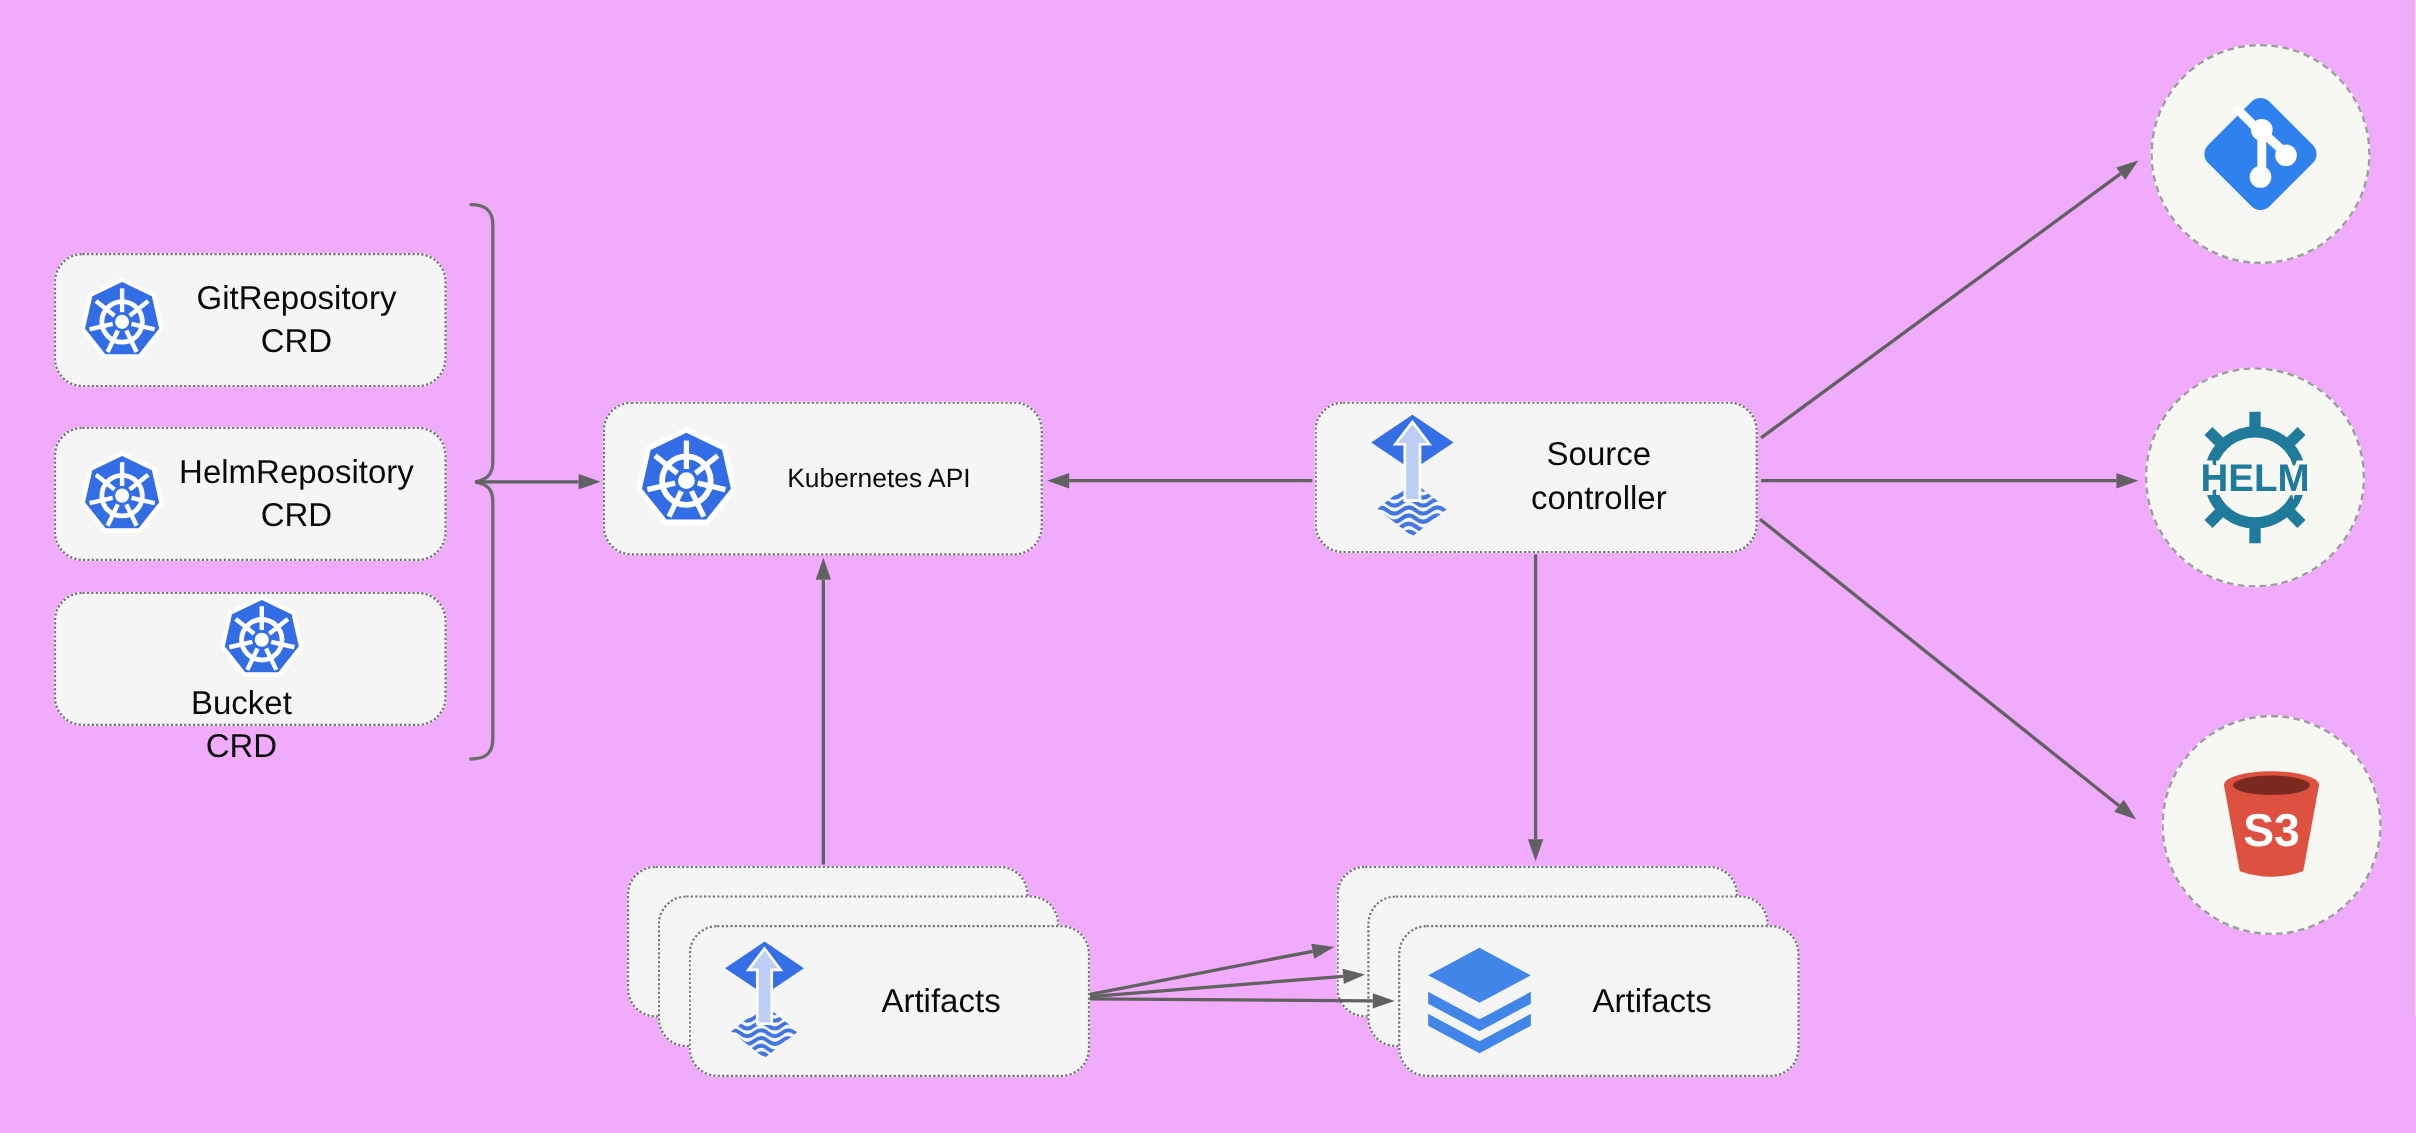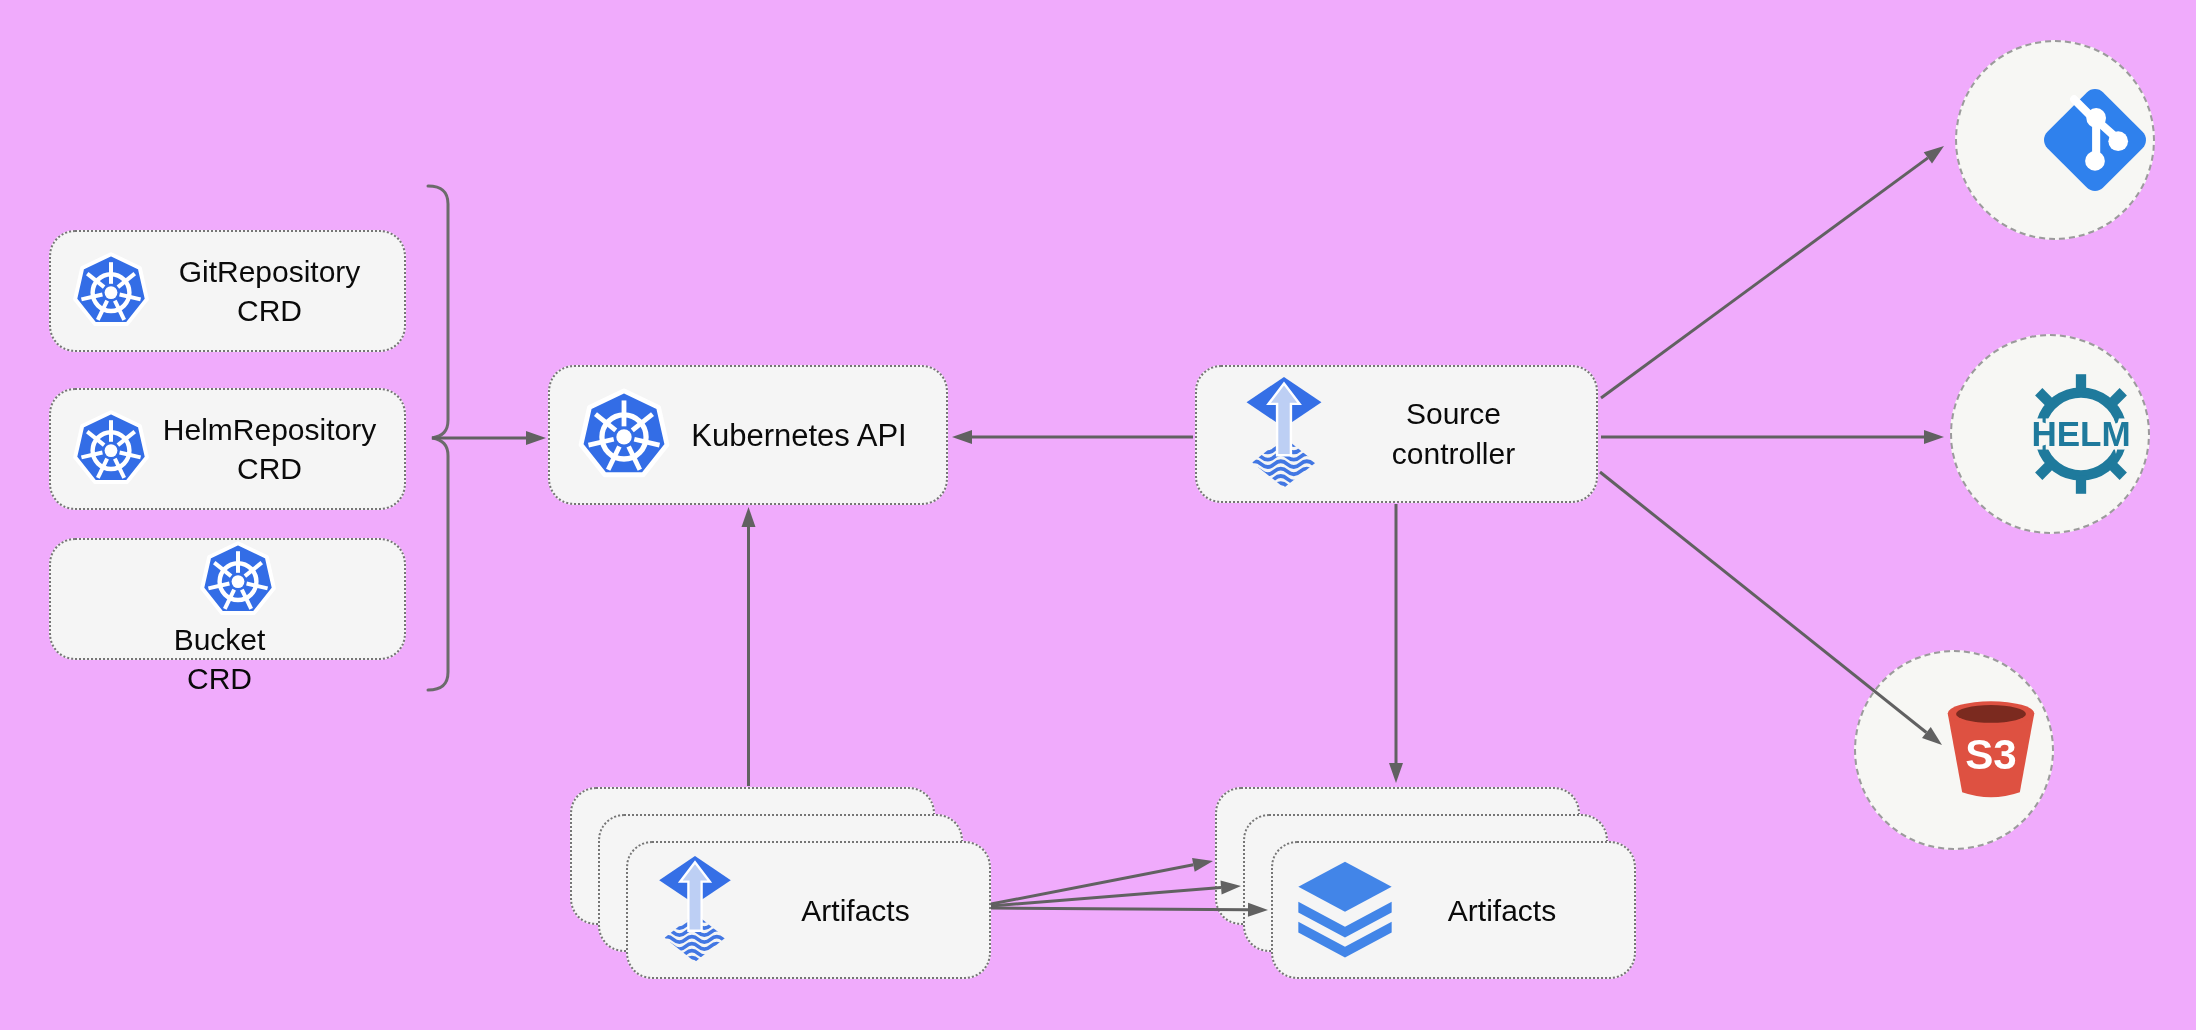--- a/index.html
+++ b/index.html
@@ -30,21 +30,21 @@
     display:flex;align-items:center;box-sizing:border-box;z-index:2;
   }
   .node.plain{z-index:1;}
   .node .label{
     flex:1;text-align:center;font-size:30px;line-height:39px;color:var(--text);
     white-space:nowrap;
   }
   .endpoint{
     position:absolute;width:200px;height:200px;border-radius:50%;
     border:2.5px dashed var(--circle-border);background:var(--circle-fill);
-    display:flex;align-items:center;justify-content:flex-end;box-sizing:border-box;z-index:2;
+    display:flex;align-items:center;justify-content:center;box-sizing:border-box;z-index:2;
   }
   .icon{flex:0 0 auto;display:block;}
   #connectors{position:absolute;left:0;top:0;z-index:5;pointer-events:none;}
   .defs-holder{position:absolute;width:0;height:0;overflow:hidden;}
 </style>
 </head>
 <body>
 
 <svg class="defs-holder" aria-hidden="true">
   <defs>
@@ -130,21 +130,21 @@
     <div class="label" style="padding-right:16px;">
       <div>Bucket</div>
       <div>CRD</div>
     </div>
   </div>
 
   <div class="node" style="left:548px;top:365px;width:400px;height:140px;">
     <svg class="icon" style="margin-left:26px;" width="96" height="96">
         <use href="#sym-k8s"></use>
       </svg>
-    <div class="label" style="font-size:31px;padding-right:20px;">Kubernetes API</div>
+    <div class="label" style="font-size:24px;padding-right:20px;">Kubernetes API</div>
   </div>
 
   <div class="node" style="left:1195px;top:365px;width:403px;height:138px;">
     <svg class="icon" style="margin-left:46px;" width="82" height="114">
         <use href="#sym-flux"></use>
       </svg>
     <div class="label" style="padding-right:14px;line-height:40px;">
       <div>Source</div>
       <div>controller</div>
     </div>
@@ -183,21 +183,21 @@
         <line x1="36.7" y1="36.7" x2="24" y2="24"></line>
         <line x1="93.3" y1="36.7" x2="106" y2="24"></line>
         <line x1="65" y1="105" x2="65" y2="123"></line>
         <line x1="36.7" y1="93.3" x2="24" y2="106"></line>
         <line x1="93.3" y1="93.3" x2="106" y2="106"></line>
       </g>
       <text x="65" y="77" text-anchor="middle" font-family="Liberation Sans, DejaVu Sans, sans-serif" font-size="34" font-weight="bold" fill="var(--helm-teal)" stroke="#f7f7f4" stroke-width="7" paint-order="stroke">HELM</text>
     </svg>
   </div>
 
-  <div class="endpoint" style="left:1854px;top:650px;">
+  <div class="endpoint" style="left:1965px;top:650px;">
     <svg class="icon" width="122" height="122" viewBox="0 0 110 110">
       <path d="M 16,22 L 29,93 Q 55,102 81,93 L 94,22 Z" fill="var(--s3-red)"></path>
       <ellipse cx="55" cy="22" rx="39" ry="11" fill="var(--s3-red)"></ellipse>
       <ellipse cx="55" cy="22.5" rx="31.5" ry="8" fill="var(--s3-dark)"></ellipse>
       <text x="55" y="72" text-anchor="middle" font-family="Liberation Sans, DejaVu Sans, sans-serif" font-size="38" font-weight="bold" fill="#ffffff">S3</text>
     </svg>
   </div>
 
   <svg id="connectors" width="2196" height="1030">
     <path d="M 428,186 C 443,186 448,193 448,204 L 448,420 C 448,431 443,436 432,438

